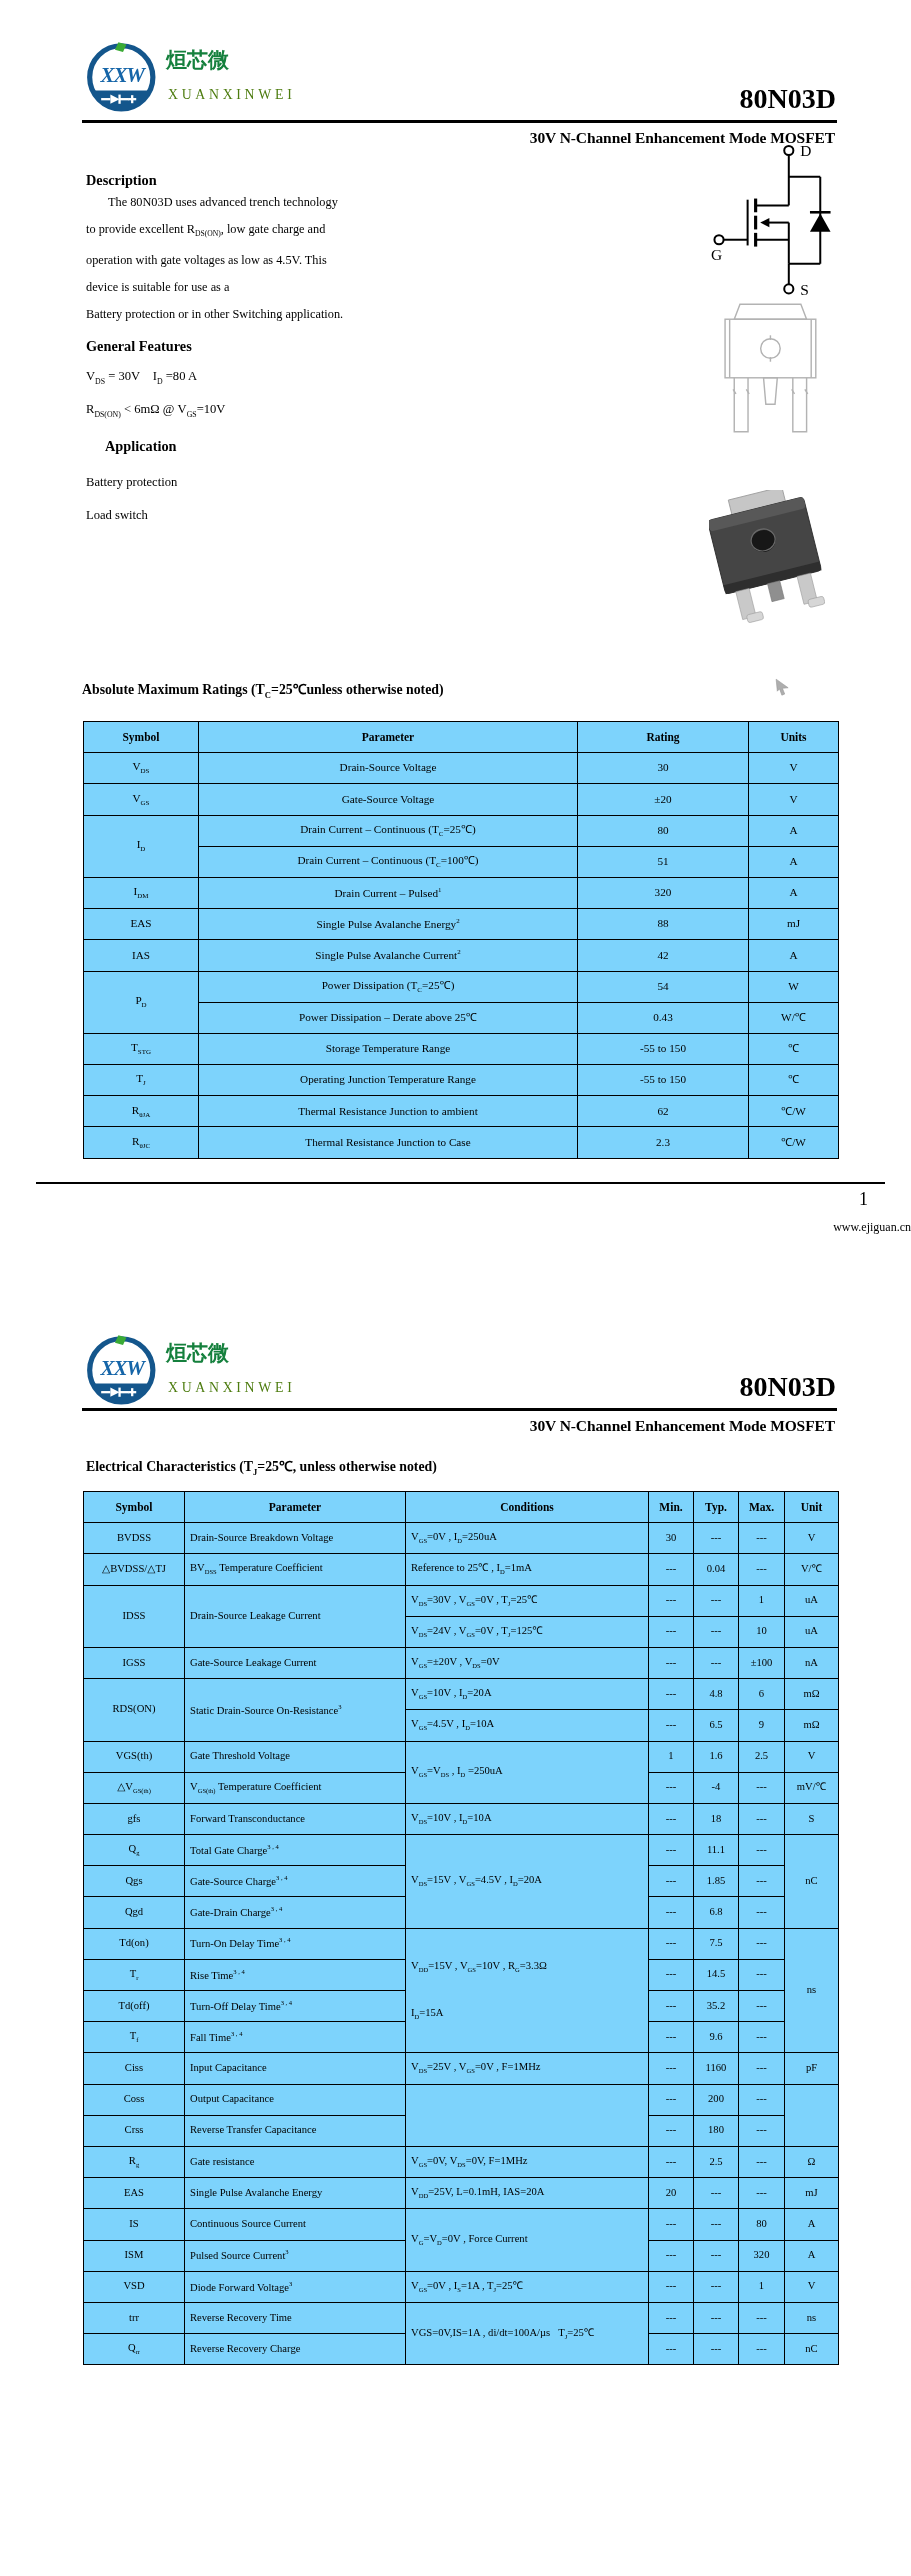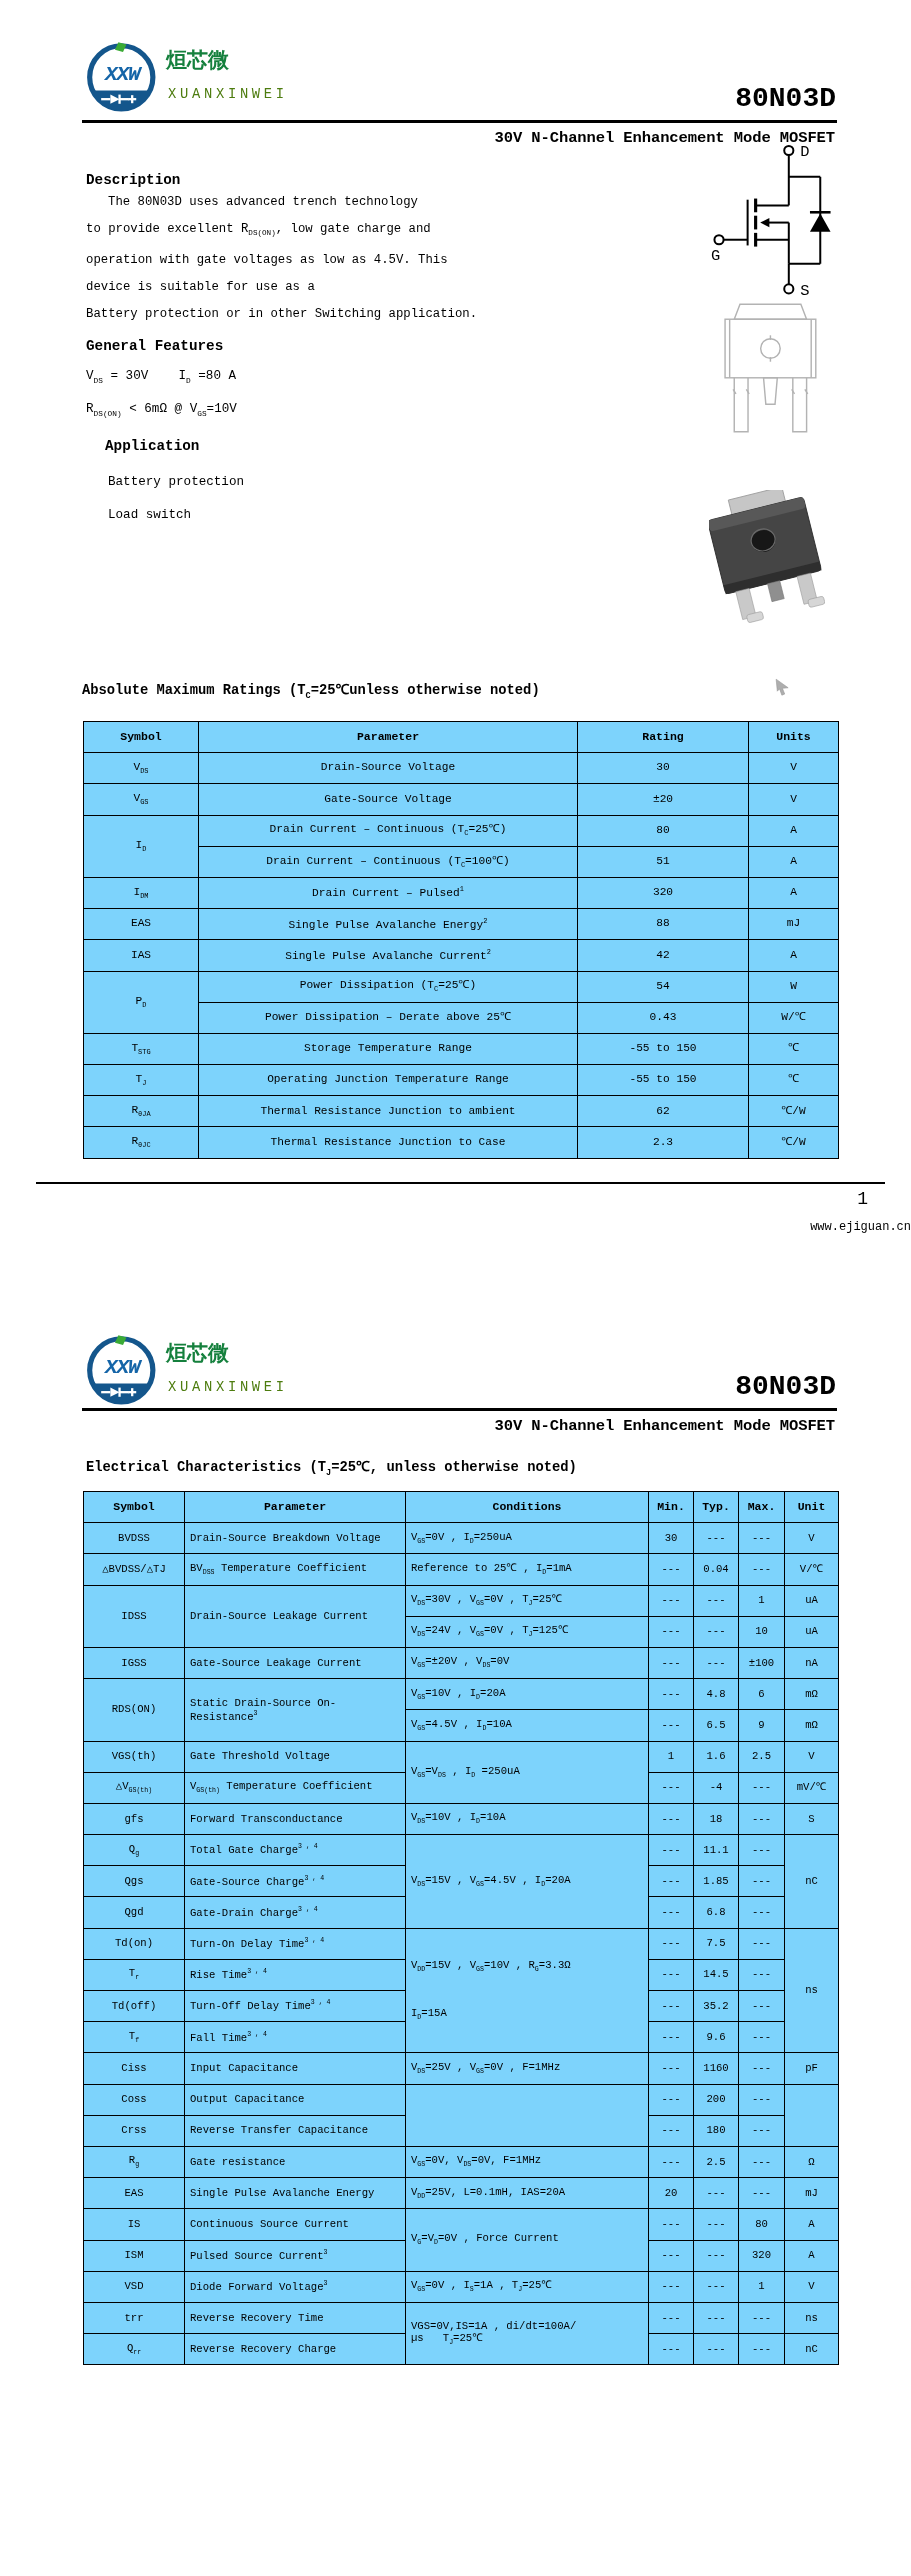--- a/index.html
+++ b/index.html
@@ -1,17 +1,17 @@
 <!DOCTYPE html>
 <html style="font-size:9.2px"><head>
 <meta charset="utf-8">
 <style>
   html,body{margin:0;padding:0;background:#fff;}
   .sheet{position:relative;width:911px;height:2420px;background:#ffffff;
-         font-family:Liberation Mono, monospace;color:#000;overflow:hidden;}
+         font-family:Liberation Serif, serif;color:#000;overflow:hidden;}
   .page{position:absolute;left:0;width:911px;height:1288px;}
   .abs{position:absolute;}
 
   
   .logo{position:absolute;left:85px;top:40px;width:264px;height:80px;}
   .logo-mark{position:absolute;left:0;top:0;}
   .logo-monogram{position:absolute;left:5.7px;top:23px;width:63px;text-align:center;
     font-style:italic;font-weight:700;font-size:21px;color:#1565a8;letter-spacing:-1.1px;}
   .logo-cn{position:absolute;left:81px;top:5.7px;font-size:21px;font-weight:700;color:#15803d;white-space:nowrap;}
   .logo-latin{position:absolute;left:83px;top:47px;font-size:13.8px;letter-spacing:3.7px;color:#4d7c0f;font-weight:500;white-space:nowrap;}
@@ -77,21 +77,21 @@
       <div class="ln">operation with gate voltages as low as 4.5V. This</div>
       <div class="ln">device is suitable for use as a</div>
       <div class="ln">Battery protection or in other Switching application.</div>
     </div>
 
     <div class="h1" style="top:338px;">General Features</div>
     <div class="gf-line" style="top:369px;">V<sub>DS</sub> = 30V&nbsp;&nbsp;&nbsp;&nbsp;I<sub>D</sub> =80 A</div>
     <div class="gf-line" style="top:402px;">R<sub>DS(ON)</sub> &lt; 6mΩ @ V<sub>GS</sub>=10V</div>
 
     <div class="h1" style="top:438px;margin-left:19px;">Application</div>
-    <div class="body-lines app-lines" style="top:466px;font-size:12.6px;margin-left:22px;">
+    <div class="body-lines app-lines" style="top:466px;font-size:12.6px;">
       <div class="ln">Battery protection</div>
       <div class="ln">Load switch</div>
     </div>
 
     <svg class="abs" style="left:703px;top:142px;" width="143" height="164" viewBox="0 0 250 285">
       <g stroke="#000" stroke-width="3.5" fill="none">
         <circle cx="150" cy="14" r="8"></circle>
         <line x1="150" y1="22" x2="150" y2="110"></line>
         <line x1="150" y1="110" x2="92" y2="110"></line>
         <line x1="150" y1="140" x2="114" y2="140"></line>

